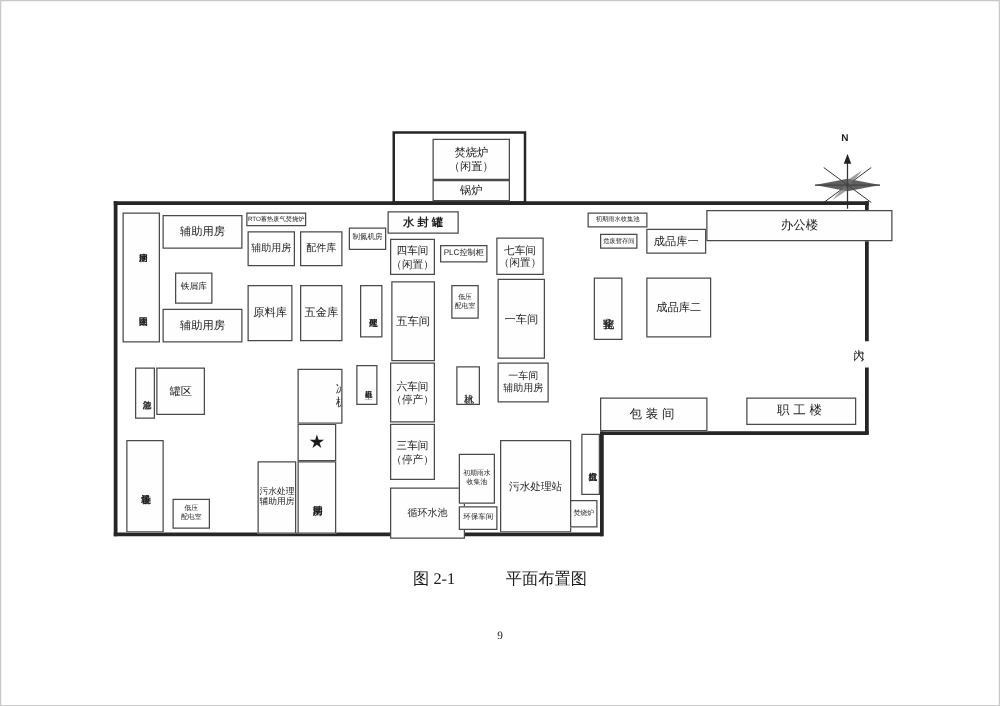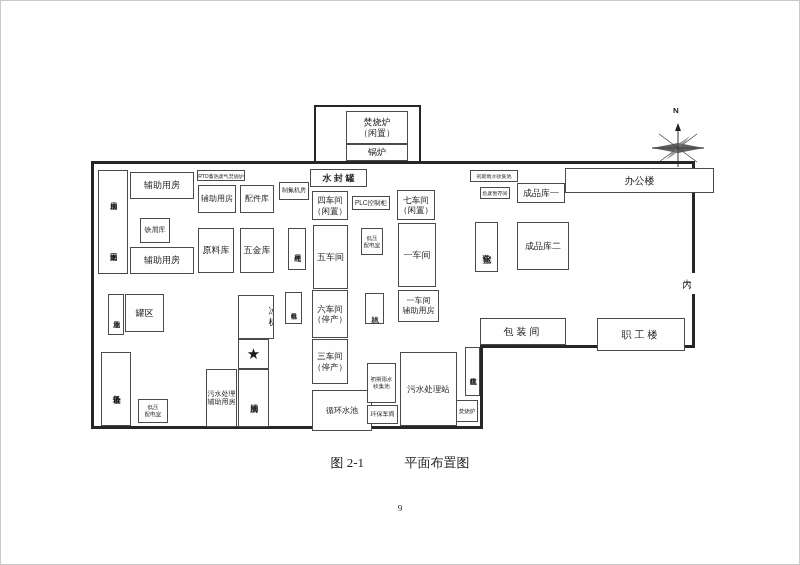--- a/index.html
+++ b/index.html
@@ -107,21 +107,21 @@
   <div class="bx" style="left:455px;top:399px;width:22px;height:22px;font-size:5.5px;">焚烧炉</div>
   <div class="bx v" style="left:464px;top:346px;width:15px;height:49px;font-size:7px;">真空机组</div>
 
   <div class="bx v" style="left:107px;top:293px;width:16px;height:41px;font-size:7px;">应急池</div>
   <div class="bx" style="left:124px;top:293px;width:39px;height:38px;font-size:9px;">罐区</div>
   <div class="bx v" style="left:100px;top:351px;width:30px;height:74px;font-size:8px;">设备堆场</div>
   <div class="bx" style="left:137px;top:398px;width:30px;height:24px;font-size:5.5px;">低压
 配电室</div>
 
   <div class="bx" style="left:479px;top:317px;width:86px;height:27px;font-size:10px;letter-spacing:3px;">包装间</div>
-  <div class="bx" style="left:596px;top:317px;width:88px;height:33px;font-size:10px;letter-spacing:3px;">职工楼</div>
+  <div class="bx" style="left:596px;top:317px;width:88px;height:22px;font-size:10px;letter-spacing:3px;">职工楼</div>
   <span class="nob v" style="position:absolute;left:679px;top:271px;font-size:9px;">大门</span>
 
   <div class="cap" style="top:453px;font-size:13px;">
     <span>图 2-1</span>
     <span style="display:inline-block;width:34px;"></span>
     <span>平面布置图</span>
   </div>
   <div class="cap" style="top:502px;font-size:9px;">9</div>
 
 </div>

